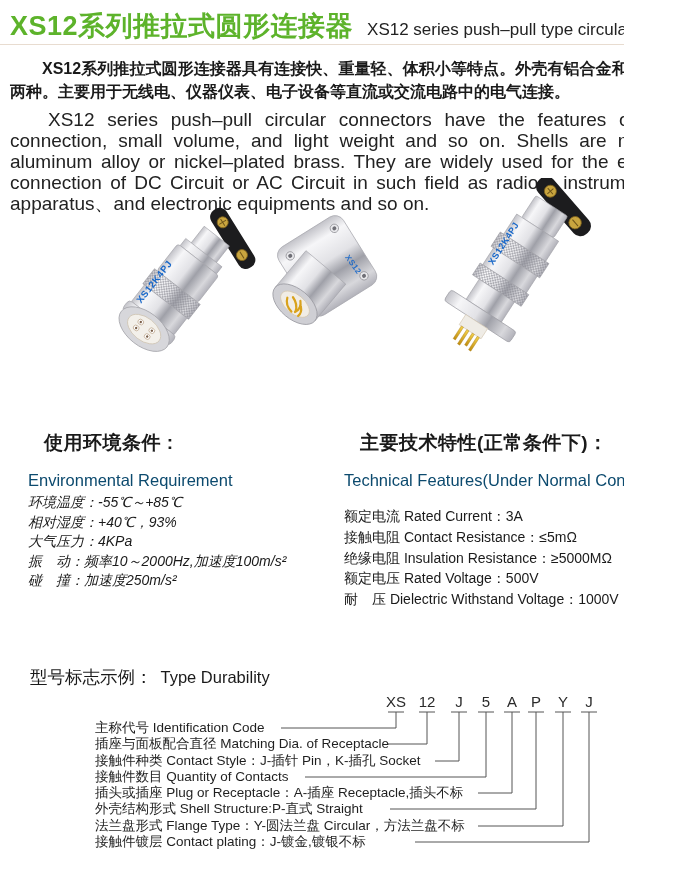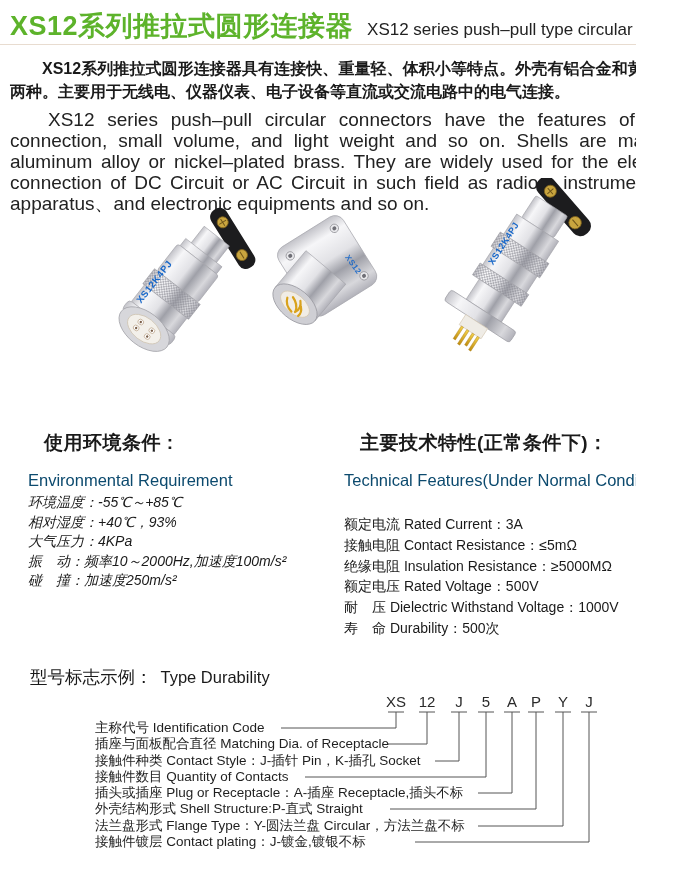--- a/index.html
+++ b/index.html
@@ -1,18 +1,18 @@
 <!DOCTYPE html>
 <html><head>
 <meta charset="utf-8">
 <style>
   html,body{margin:0;padding:0;background:#fff;}
   .page{
     position:relative;width:624px;height:870px;background:#ffffff;overflow:hidden;
-    font-family:"Liberation Sans", sans-serif;color:#1a1a1a;padding-left:12px;
+    font-family:"Liberation Sans", sans-serif;color:#1a1a1a;
   }
   
   .title-row{position:absolute;top:8px;left:10px;right:6px;display:flex;align-items:baseline;gap:14px;white-space:nowrap;}
   .title-cn{font-size:27px;font-weight:bold;color:#5db32b;letter-spacing:0.5px;}
   .title-en{font-size:17px;font-weight:400;color:#222;}
   .header-rule{position:absolute;top:44px;left:0;width:700px;height:1px;background:#e8dcd0;}
   
   .para{position:absolute;left:10px;width:682px;text-align:justify;text-indent:2em;margin:0;}
   .para-cn{top:57px;font-size:16px;line-height:23px;font-weight:600;}
   .para-en{top:109px;font-size:19px;line-height:21px;font-weight:400;color:#222;}
@@ -21,21 +21,21 @@
   
   .spec-col{position:absolute;top:415px;}
   .spec-left{left:28px;width:300px;}
   .spec-right{left:344px;width:350px;}
   .spec-h-cn{margin:16px;font-size:19px;font-weight:bold;line-height:23px;letter-spacing:0.5px;}
   .spec-h-en{margin:0;font-size:16.5px;font-weight:400;line-height:20px;color:#0c4a6e;}
   .spec-lines{margin-top:3px;font-style:italic;}
   .spec-line{font-size:14px;line-height:19.5px;}
   .spec-lines-en{margin-top:10px;}
   .spec-line-en{font-size:13.5px;line-height:20.5px;}
-  .spec-lines-tech{margin-top:24px;}
+  .spec-lines-tech{margin-top:16px;}
   .spec-line-tech{font-size:14px;line-height:20.8px;}
   
   .typedes-heading{position:absolute;top:665px;left:30px;display:flex;align-items:baseline;gap:8px;white-space:nowrap;}
   .typedes-cn{font-size:17.5px;font-weight:normal;}
   .typedes-en{font-size:16.5px;font-weight:400;}
   .typedes-svg{position:absolute;top:690px;left:0;}
   .diag-line{stroke:#555;stroke-width:1;fill:none;}
   .diag-code{font-size:15px;fill:#2a2a2a;text-anchor:middle;font-family:"Liberation Sans",sans-serif;}
   .diag-label{font-size:13.5px;fill:#1f1f1f;font-family:"Liberation Sans",sans-serif;}
   .marking{font-family:"Liberation Sans",sans-serif;font-weight:bold;fill:#1767c9;}
@@ -176,21 +176,20 @@
 
   <div class="spec-col spec-right">
     <h2 class="spec-h-cn">主要技术特性(正常条件下)：</h2>
     <h3 class="spec-h-en">Technical Features(Under Normal Condition)</h3>
     <div class="spec-lines-tech">
       <div class="spec-line-tech">额定电流 Rated Current：3A</div>
       <div class="spec-line-tech">接触电阻 Contact Resistance：≤5mΩ</div>
       <div class="spec-line-tech">绝缘电阻 Insulation Resistance：≥5000MΩ</div>
       <div class="spec-line-tech">额定电压 Rated Voltage：500V</div>
       <div class="spec-line-tech">耐　压 Dielectric Withstand Voltage：1000V</div>
-      <div class="spec-line-tech">寿　命 Durability：500次</div>
     </div>
   </div>
 
   <div class="typedes-heading">
     <span class="typedes-cn">型号标志示例：</span>
     <span class="typedes-en">Type Durability</span>
   </div>
 
   <svg class="typedes-svg" width="700" height="180" viewBox="0 0 700 180">
 

